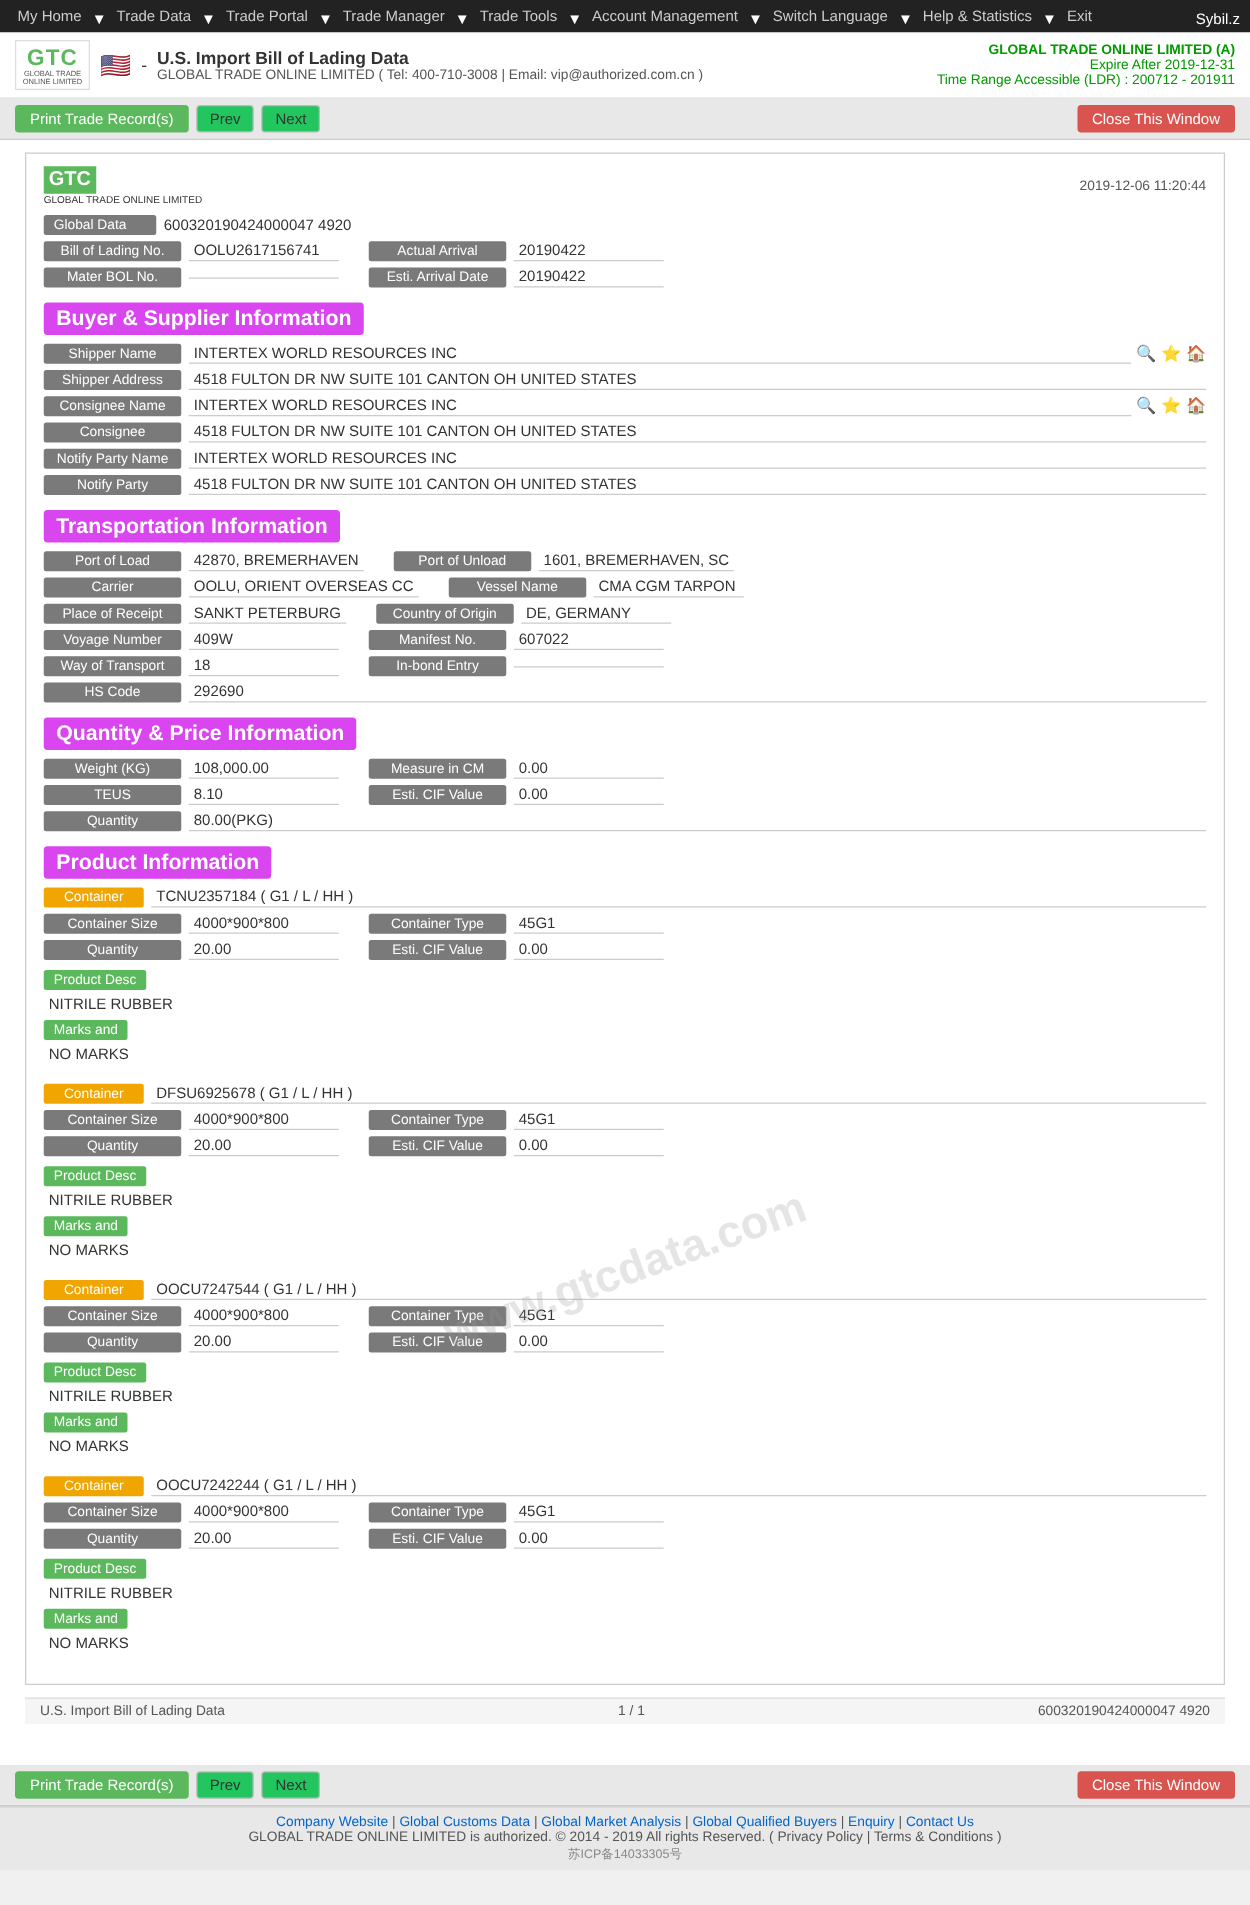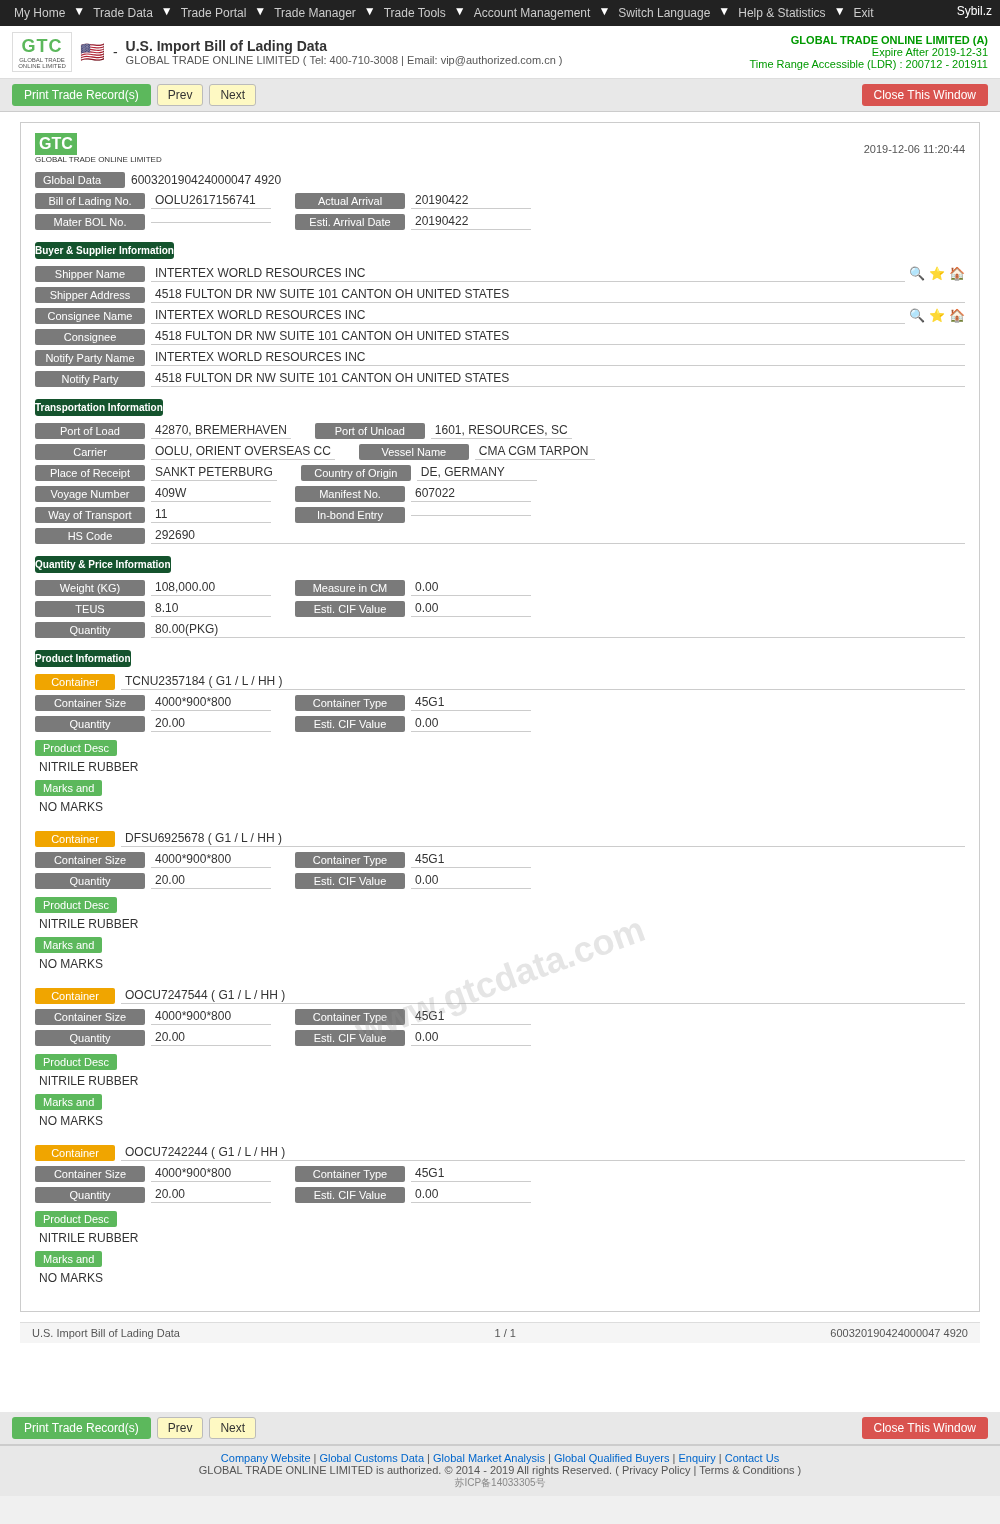--- a/index.html
+++ b/index.html
@@ -1,37 +1,37 @@
 <!DOCTYPE html>
 <html><head>
   <meta charset="utf-8">
   <style>
     * { box-sizing: border-box; margin: 0; padding: 0; }
     body { font-family: Arial, sans-serif; font-size: 12px; background: #f0f0f0; color: #333; width: 1000px; }
 
     
-    .top-nav { background: #222; color: #fff; display: flex; align-items: flex-start; padding: 4px 8px; font-size: 12px; gap: 2px; }
+    .top-nav { background: #222; color: #fff; display: flex; align-items: flex-end; padding: 4px 8px; font-size: 12px; gap: 2px; }
     .top-nav a { color: #ccc; text-decoration: none; padding: 2px 6px; white-space: nowrap; }
     .top-nav .spacer { flex: 1; }
 
     
     .header { background: #fff; display: flex; align-items: center; padding: 6px 12px; border-bottom: 1px solid #ddd; }
     .logo-area { display: flex; align-items: center; gap: 8px; }
     .logo-box { width: 60px; height: 40px; background: #fff; border: 1px solid #ddd; display: flex; align-items: center; justify-content: center; }
     .flag { font-size: 20px; }
     .header-title { margin-left: 8px; }
     .header-title .main-title { font-size: 14px; font-weight: bold; color: #333; }
     .header-title .sub-title { font-size: 11px; color: #555; }
     .header-right { margin-left: auto; text-align: right; font-size: 11px; color: #090; }
     .header-right .expire { color: #090; font-weight: bold; }
 
     
     .toolbar { background: #e8e8e8; display: flex; align-items: center; padding: 5px 12px; gap: 6px; border-bottom: 1px solid #ccc; }
     .btn-print { background: #5cb85c; color: #fff; border: none; padding: 4px 12px; border-radius: 3px; cursor: pointer; font-size: 12px; }
-    .btn-nav { background: #fef9c3; color: #333; border: 1px solid #bbb; padding: 3px 10px; border-radius: 3px; cursor: pointer; font-size: 12px; }
+    .btn-nav { background: #22c55e; color: #333; border: 1px solid #bbb; padding: 3px 10px; border-radius: 3px; cursor: pointer; font-size: 12px; }
     .btn-close { background: #d9534f; color: #fff; border: none; padding: 4px 12px; border-radius: 3px; cursor: pointer; font-size: 12px; margin-left: auto; }
 
     
     .main { padding: 10px 20px; background: #fff; min-height: 1300px; }
 
     
     .record-card { border: 1px solid #ccc; background: #fff; padding: 10px 14px; margin-bottom: 10px; }
 
     
     .card-header { display: flex; justify-content: space-between; align-items: center; margin-bottom: 8px; }
@@ -41,21 +41,21 @@
 
     
     .field-row { display: flex; align-items: center; margin-bottom: 4px; flex-wrap: wrap; }
     .field-label { background: #7a7a7a; color: #fff; padding: 2px 8px; border-radius: 2px; font-size: 11px; white-space: nowrap; min-width: 110px; text-align: center; margin-right: 6px; }
     .field-value { font-size: 12px; color: #333; flex: 1; border-bottom: 1px solid #ccc; padding: 1px 4px; min-width: 120px; }
     .field-value.wide { min-width: 300px; }
 
     .two-col { display: flex; gap: 24px; }
 
     
-    .section-header { background: #14532d; color: #fff; padding: 3px 0; border-radius: 3px; font-size: 10px; font-weight: bold; margin: 8px 0 6px 0; display: inline-block; }
+    .section-header { background: #d946ef; color: #fff; padding: 3px 10px; border-radius: 3px; font-size: 17px; font-weight: bold; margin: 8px 0 6px 0; display: inline-block; }
 
     
     .icon-row { display: flex; align-items: center; gap: 4px; margin-left: 4px; }
     .icon-sm { width: 16px; height: 16px; display: inline-flex; align-items: center; justify-content: center; cursor: pointer; font-size: 13px; }
 
     
     .watermark-container { position: relative; }
     .watermark { position: absolute; top: 50%; left: 50%; transform: translate(-50%, -50%) rotate(-20deg); font-size: 36px; color: rgba(150,150,150,0.25); font-weight: bold; pointer-events: none; white-space: nowrap; z-index: 10; }
 
     
@@ -234,21 +234,21 @@
     <div class="section-header">Transportation Information</div>
 
     
     <div class="two-col">
       <div class="field-row">
         <span class="field-label">Port of Load</span>
         <span class="field-value">42870, BREMERHAVEN</span>
       </div>
       <div class="field-row">
         <span class="field-label">Port of Unload</span>
-        <span class="field-value">1601, RESOURCES, SC</span>
+        <span class="field-value">1601, BREMERHAVEN, SC</span>
       </div>
     </div>
 
     
     <div class="two-col">
       <div class="field-row">
         <span class="field-label">Carrier</span>
         <span class="field-value">OOLU, ORIENT OVERSEAS CC</span>
       </div>
       <div class="field-row">
@@ -278,21 +278,21 @@
       <div class="field-row">
         <span class="field-label">Manifest No.</span>
         <span class="field-value">607022</span>
       </div>
     </div>
 
     
     <div class="two-col">
       <div class="field-row">
         <span class="field-label">Way of Transport</span>
-        <span class="field-value">11</span>
+        <span class="field-value">18</span>
       </div>
       <div class="field-row">
         <span class="field-label">In-bond Entry</span>
         <span class="field-value"></span>
       </div>
     </div>
 
     
     <div class="field-row">
       <span class="field-label">HS Code</span>

